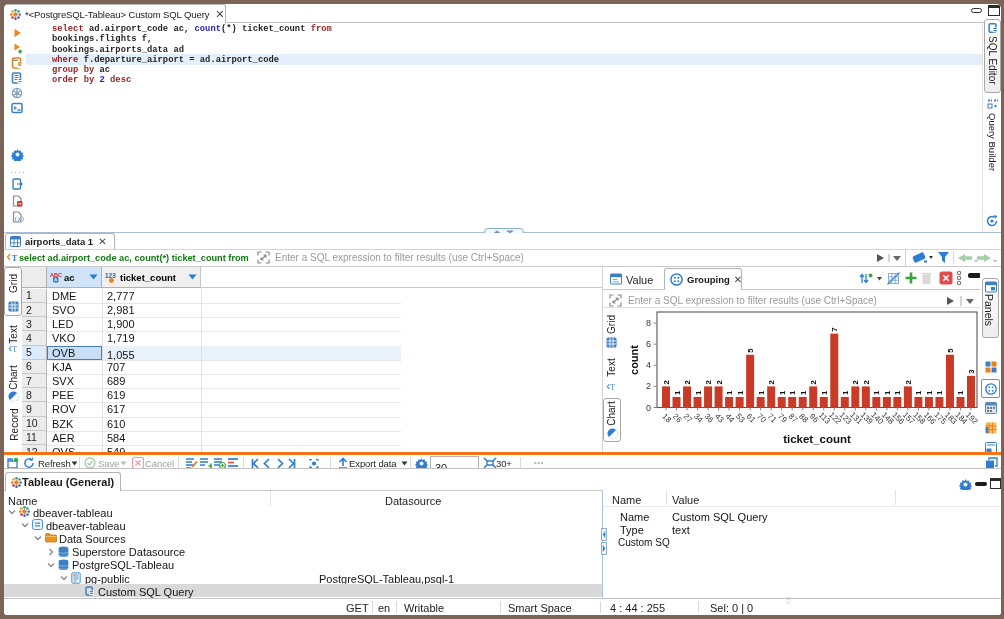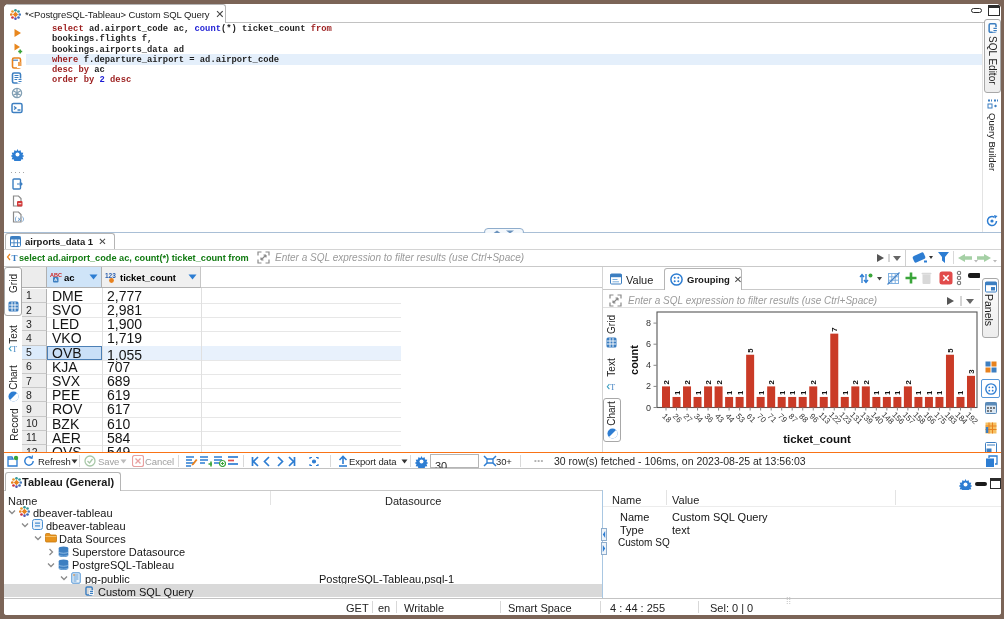--- a/index.html
+++ b/index.html
@@ -6,23 +6,23 @@
 .a{position:absolute}
 #content{position:absolute;left:4px;top:4px;width:997px;height:611px;background:#fff;border-radius:5px 5px 3px 3px}
 .tab{position:absolute;background:#fff;border:1px solid #b5b5b5;border-bottom:none;border-radius:3px 3px 0 0;display:flex;align-items:center;white-space:nowrap;overflow:hidden}
 .tab svg{flex:0 0 auto}
 .x{color:#444;font-size:11px;font-weight:normal}
 .vline{position:absolute;width:1px;background:#d8d8d8}
 .hline{position:absolute;height:1px;background:#c9c9c9}
 .kw{color:#9b1c1c;font-weight:bold}
 .kb{color:#1b1bd4;font-weight:bold}
 .code{position:absolute;left:48px;font-family:"Liberation Mono",monospace;font-size:8.8px;color:#1f1f1f;white-space:pre;font-weight:bold}
-.it{font-style:italic;color:#9a9a9a}
+.it{color:#9a9a9a}
 .rot{transform:rotate(-90deg)}
-.gridcell{position:absolute;font-size:14px;color:#141414;display:flex;align-items:center}
+.gridcell{position:absolute;font-size:11px;color:#141414;display:flex;align-items:center}
 .rn{position:absolute;background:#ebebeb;border-right:1px solid #b3b3b3;border-bottom:1px solid #c8c8c8;font-size:10.5px;color:#222;display:flex;align-items:center;padding-left:4px}
 .toolbtn{position:absolute;font-size:9.5px;letter-spacing:-0.1px;color:#262626;display:flex;align-items:center}
 .dis{color:#a0a0a0}
 .sep{position:absolute;width:1px;height:12px;background:#d9d9d9;top:455px}
 svg{display:block}
 </style></head><body>
 <div id="content"></div>
 
 <div class="a" style="left:4px;top:4px;width:997px;height:229px;background:#fff;border-radius:5px 5px 0 0;overflow:hidden">
  <div class="hline" style="left:0;top:18px;width:997px;background:#c2c2c2"></div>
@@ -91,21 +91,21 @@
       <path d="M3.5 2 h5 l2.5 2.5 v7.5 h-7.5 Z" fill="none" stroke="#8a8a8a" stroke-width="1.2"></path>
       <text x="4" y="10.5" font-size="6" fill="#3d7fc1" font-family="monospace">(x)</text>
     </svg>
 
  <div class="a" style="left:22px;top:50px;width:957px;height:10.6px;background:#e4effb"></div>
 
  <div class="code" style="top:20.2px;line-height:10.25px"><b class="kw">select</b> ad.airport_code ac, <b class="kb">count</b>(*) ticket_count <b class="kw">from</b>
 bookings.flights f,
 bookings.airports_data ad
 <b class="kw">where</b> f.departure_airport = ad.airport_code
-<b class="kw">desc by</b> ac
+<b class="kw">group by</b> ac
 <b class="kw">order by</b> <b class="kb">2</b> <b class="kw">desc</b></div>
 
  <div class="vline" style="left:978px;top:19px;height:210px;background:#e3e3e3"></div>
  <div class="a" style="left:980px;top:15px;width:17px;height:74px;background:linear-gradient(#fdfdfd,#ededed);border:1px solid #a8a8a8;border-radius:3px"></div>
  <svg class="a" style="left:982.5px;top:18px" width="12" height="12" viewBox="0 0 14 14">
       <rect x="2.5" y="2" width="8" height="10" rx="1.5" fill="none" stroke="#3d7fc1" stroke-width="1.8"></rect>
       <rect x="6.5" y="6" width="6" height="6" fill="#fff"></rect>
       <path d="M7.5 7.5 h4 m-4 2.5 h4" stroke="#3d7fc1" stroke-width="1.4"></path>
     </svg>
  <div class="a" style="left:981px;top:31px;width:15px;height:56px;overflow:visible">
@@ -550,21 +550,21 @@
       <path d="M0.5 4 h11 M4 0.5 v11 M7.5 0.5 v11 M0.5 7.5 h11" stroke="#e8821e" stroke-width="1"></path>
       <path d="M2 5 v6" stroke="#3d7fc1" stroke-width="2.5"></path>
     </svg>
  <svg class="a" style="left:5px;top:175px" width="12" height="12" viewBox="0 0 12 12">
       <rect x="0.5" y="0.5" width="11" height="11" rx="1" fill="#fff" stroke="#3d7fc1"></rect>
       <rect x="1.5" y="6.5" width="5" height="4.5" fill="#3d7fc1"></rect>
       <path d="M2 3 h8" stroke="#3d7fc1"></path>
     </svg>
 </div>
 
-<div class="a" style="left:4px;top:452px;width:997px;height:16px;background:#fff;border-top:1px solid #f97316">
+<div class="a" style="left:4px;top:452px;width:997px;height:16px;background:#fff;border-top:3px solid #f97316">
  <svg class="a" style="left:2px;top:2px" width="13" height="13" viewBox="0 0 13 13">
       <path d="M2 4 v7 h9 v-7 m-9 0 v-2 h4 l1 2 Z" fill="none" stroke="#2d7dd2" stroke-width="1.3"></path>
       <circle cx="10" cy="3" r="2.2" fill="#3aa53a"></circle>
     </svg>
  <svg class="a" style="left:19px;top:2px" width="12" height="12" viewBox="0 0 12 12">
       <g fill="none" stroke="#2d7dd2" stroke-width="1.4">
         <path d="M10.2 6 a4.2 4.2 0 1 1 -1.4 -3.1"></path>
         <path d="M9.5 0.5 L9 3.2 L6.3 2.7" stroke-width="1.2"></path>
       </g>
     </svg>
@@ -633,21 +633,20 @@
       <circle cx="6.5" cy="6.5" r="2" fill="#fff"></circle>
     </svg>
  <div class="a" style="left:426px;top:0.5px;width:49px;height:14px;border:1px solid #b5b5b5;background:#fff;font-size:11px;color:#222;padding:5px 0 0 4px">30</div>
  <svg class="a" style="left:479px;top:2px" width="14" height="12" viewBox="0 0 14 12">
       <path d="M1 1 L4 4 M13 1 L10 4 M1 11 L4 8 M13 11 L10 8" stroke="#2d7dd2" stroke-width="1.5"></path>
       <path d="M4 4 H10 V8 H4 Z" fill="none" stroke="#2d7dd2" stroke-width="1.3"></path>
     </svg>
  <div class="toolbtn" style="left:492px;top:2.5px">30+</div>
  <div class="sep" style="left:516px;top:2px"></div>
  <div class="a" style="left:530px;top:3px;color:#b0b0b0;font-size:8px;letter-spacing:0.5px">•••</div>
- <div class="toolbtn" style="left:550px;top:2px;font-size:10.5px;letter-spacing:0">30 row(s) fetched - 106ms, on 2023-08-25 at 13:56:03</div>
  <svg class="a" style="left:981px;top:1.5px" width="13" height="13" viewBox="0 0 13 13">
       <path d="M4 3 V1 h8 v8 h-2" fill="none" stroke="#2d7dd2" stroke-width="1.3"></path>
       <rect x="1" y="3.5" width="8" height="8.5" fill="#2d7dd2"></rect>
     </svg>
 </div>
 
 <div class="a" style="left:4px;top:468px;width:997px;height:130px;background:#fff;border-top:1px solid #c2c2c2">
 
  <div class="hline" style="left:0;top:21px;width:997px;background:#c9c9c9"></div>
  <div class="tab" style="left:1px;top:3px;width:116px;height:19px">

